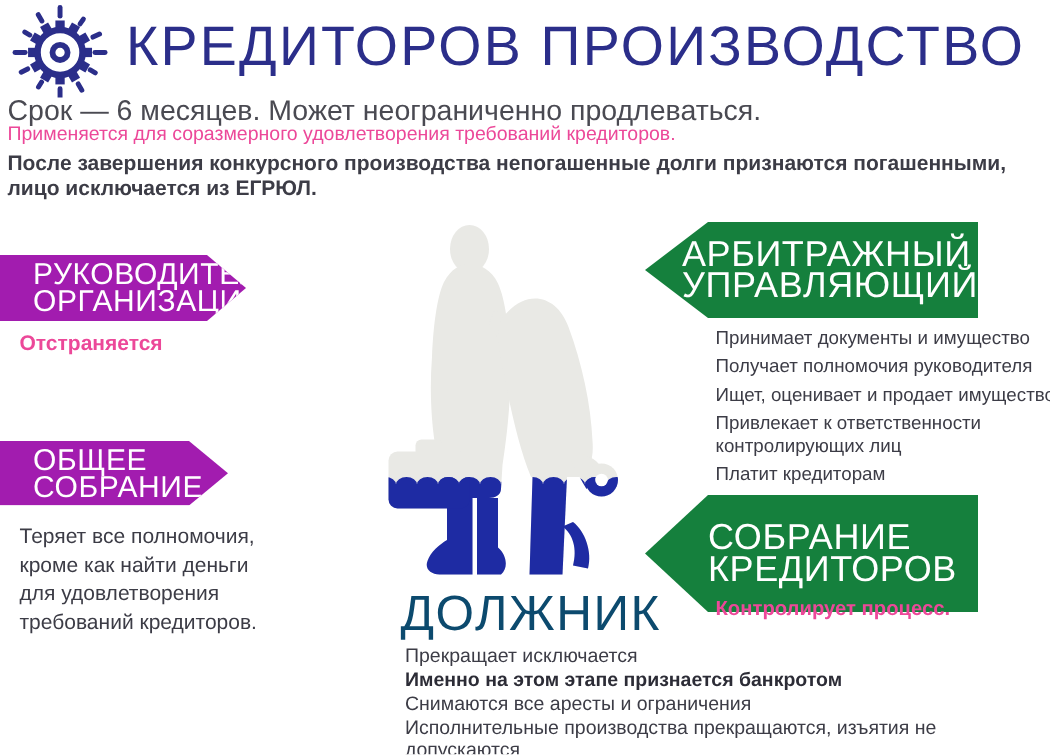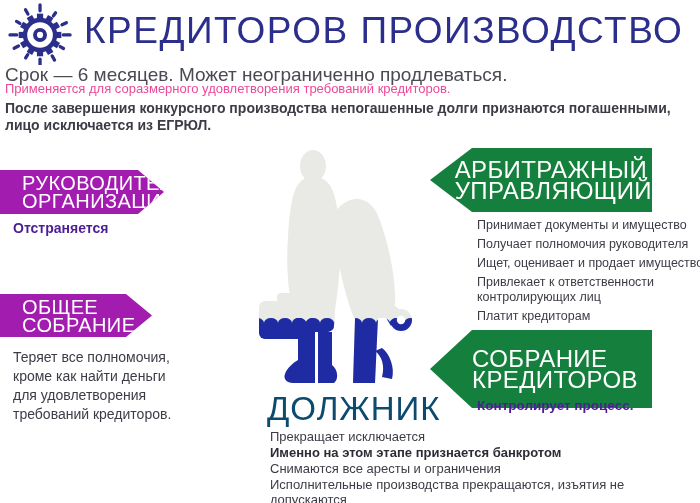--- a/index.html
+++ b/index.html
@@ -25,21 +25,21 @@
   .arrow-left{background:#15803d;color:#ffffff;
       clip-path:polygon(0 50%, 42px 0, 100% 0, 100% 100%, 42px 100%);
       padding-left:42px;justify-content:flex-end;font-size:24px;line-height:21px;letter-spacing:0.4px;}
   .arrow-left span{display:block;text-align:left;}
 
   #gray1{left:0;top:170px;width:164px;height:44px;}
   #gray2{left:0;top:294px;width:152px;height:43px;}
   #red1{left:430px;top:148px;width:222px;height:64px;}
   #red2{left:430px;top:330px;width:222px;height:78px;}
 
-  .note-strong{position:absolute;font-size:14px;font-weight:bold;color:#4c1d95;}
+  .note-strong{position:absolute;font-size:14px;font-weight:bold;color:#ec4899;}
   #director-note{left:13px;top:220px;}
   #creditors-note{left:477px;top:398px;font-size:13.5px;}
   #assembly-note{position:absolute;left:13px;top:348px;width:160px;
                  font-size:14px;line-height:19px;color:#3c3c46;}
 
   
   #manager-list{position:absolute;left:477px;top:218px;width:235px;
                 font-size:12.5px;line-height:15px;color:#3c3c46;}
   #manager-list .li-item{margin-bottom:4px;}
 

